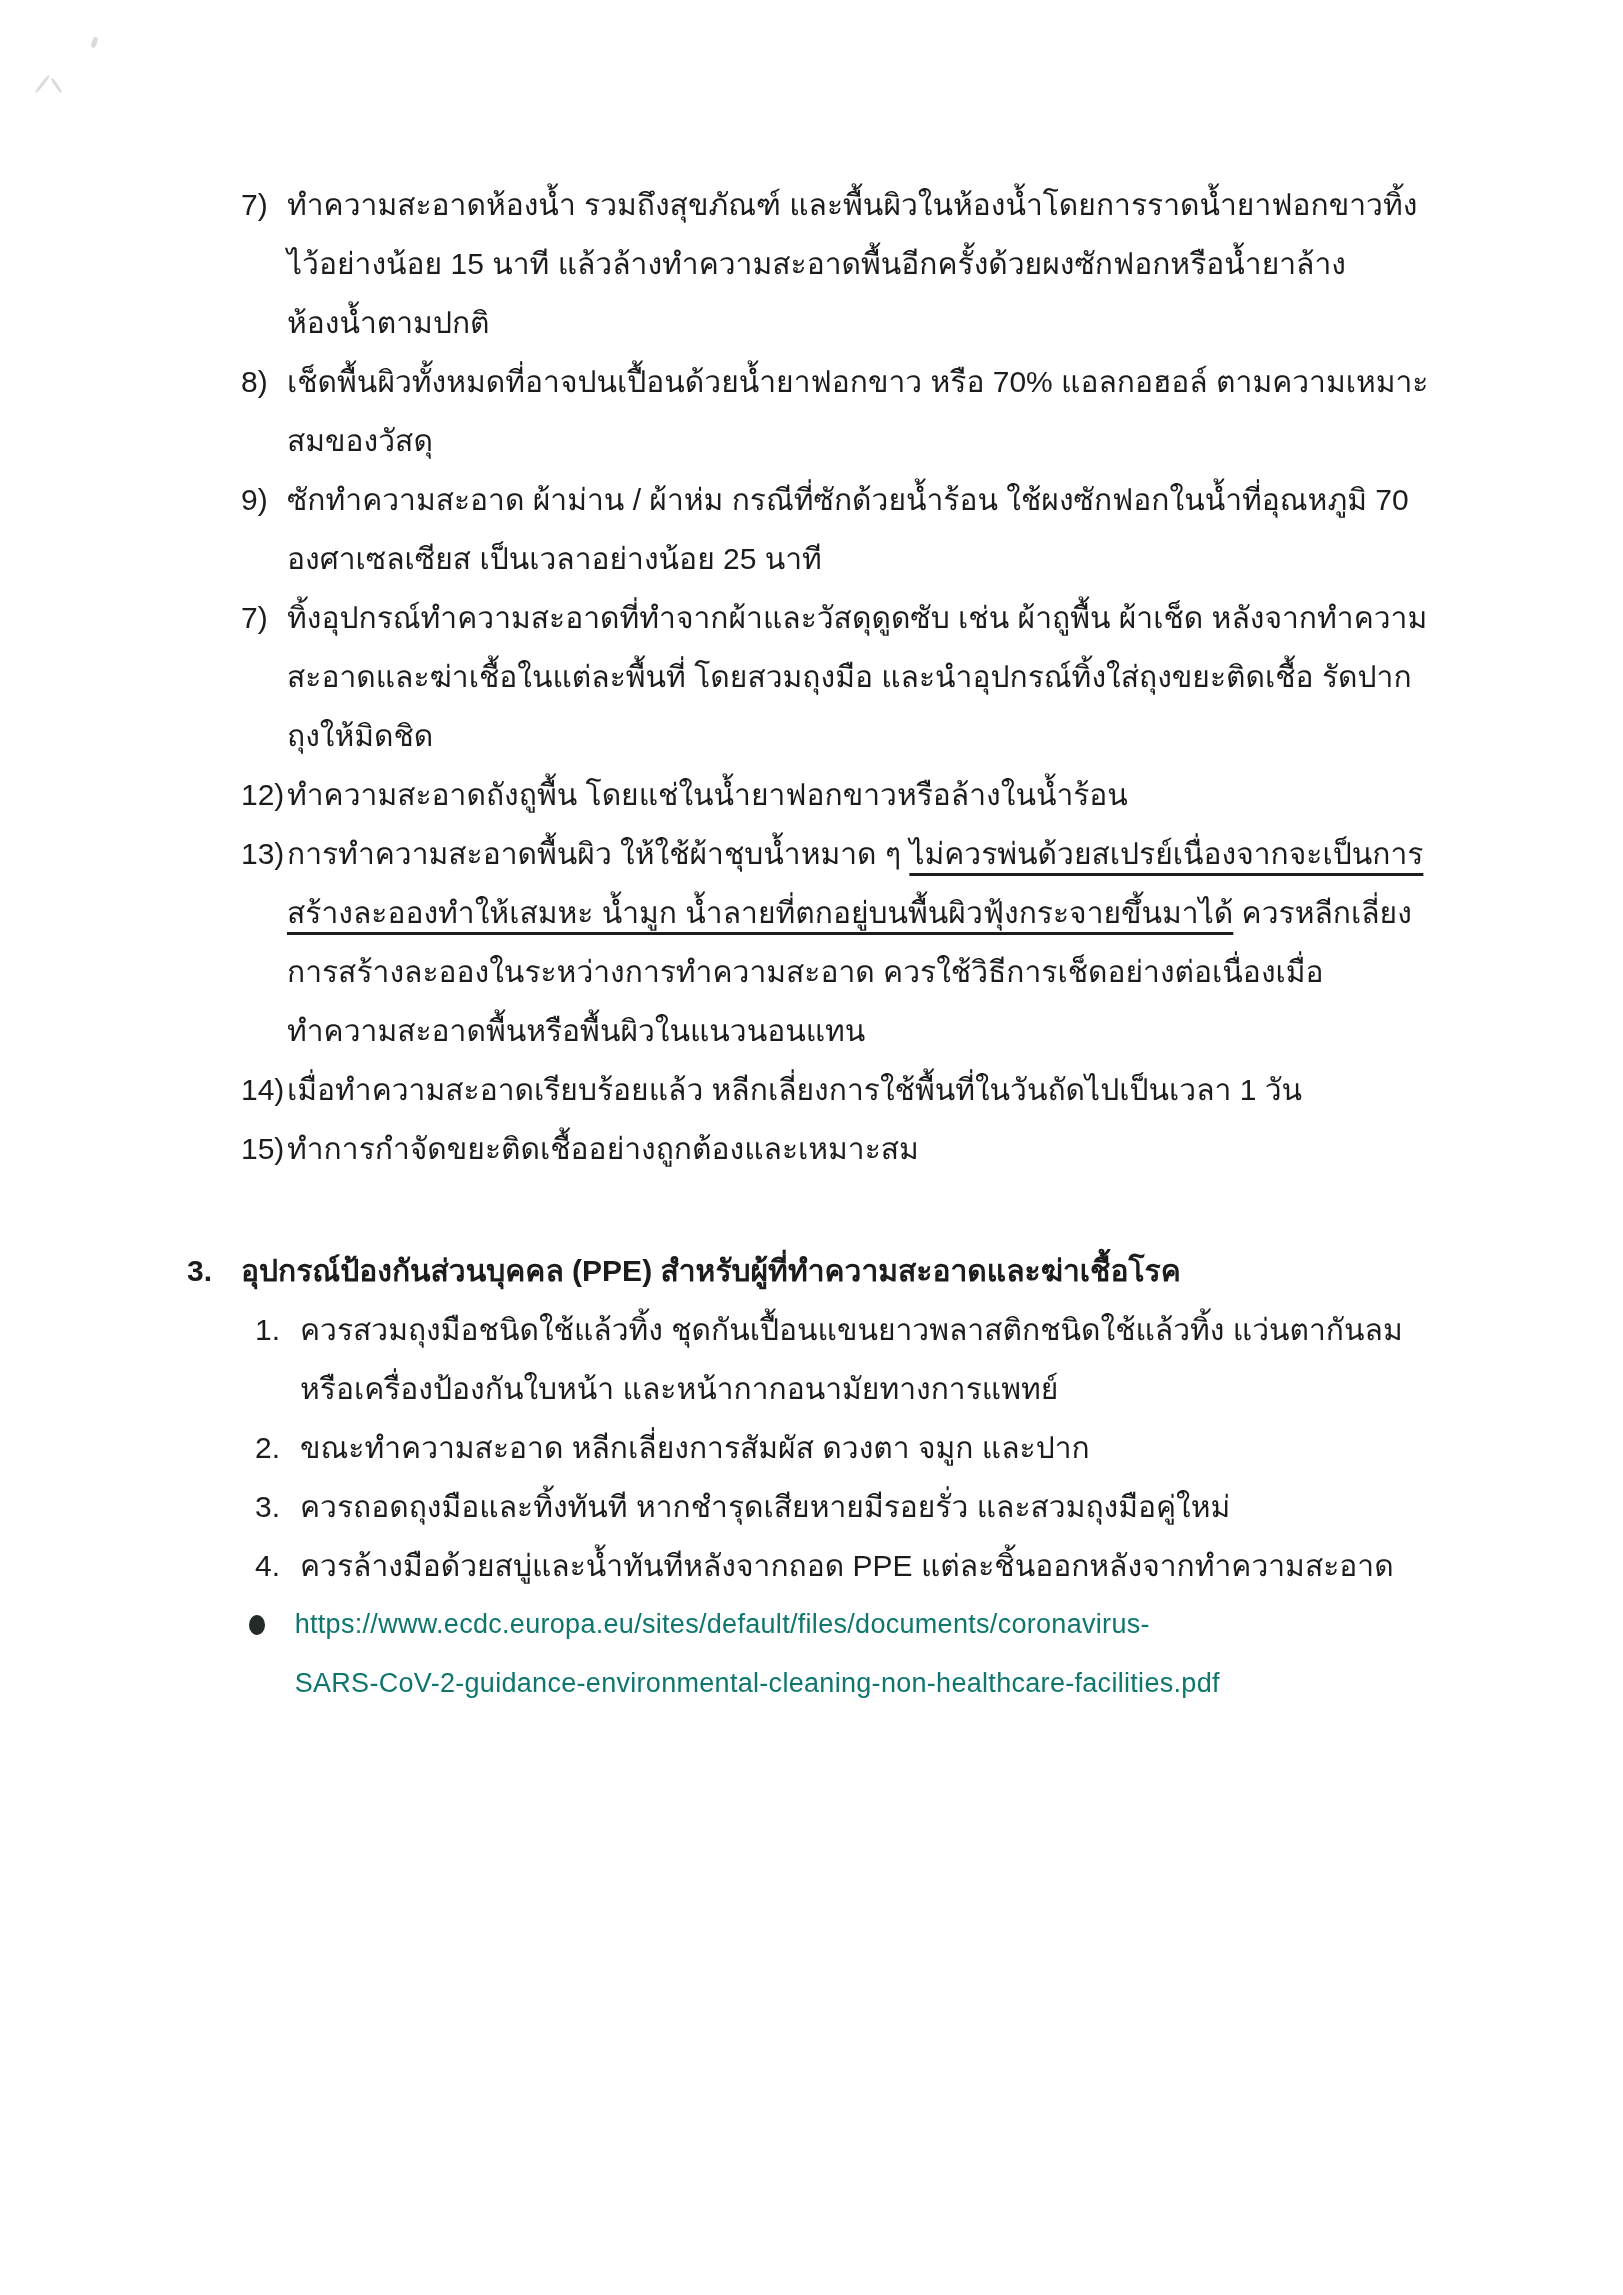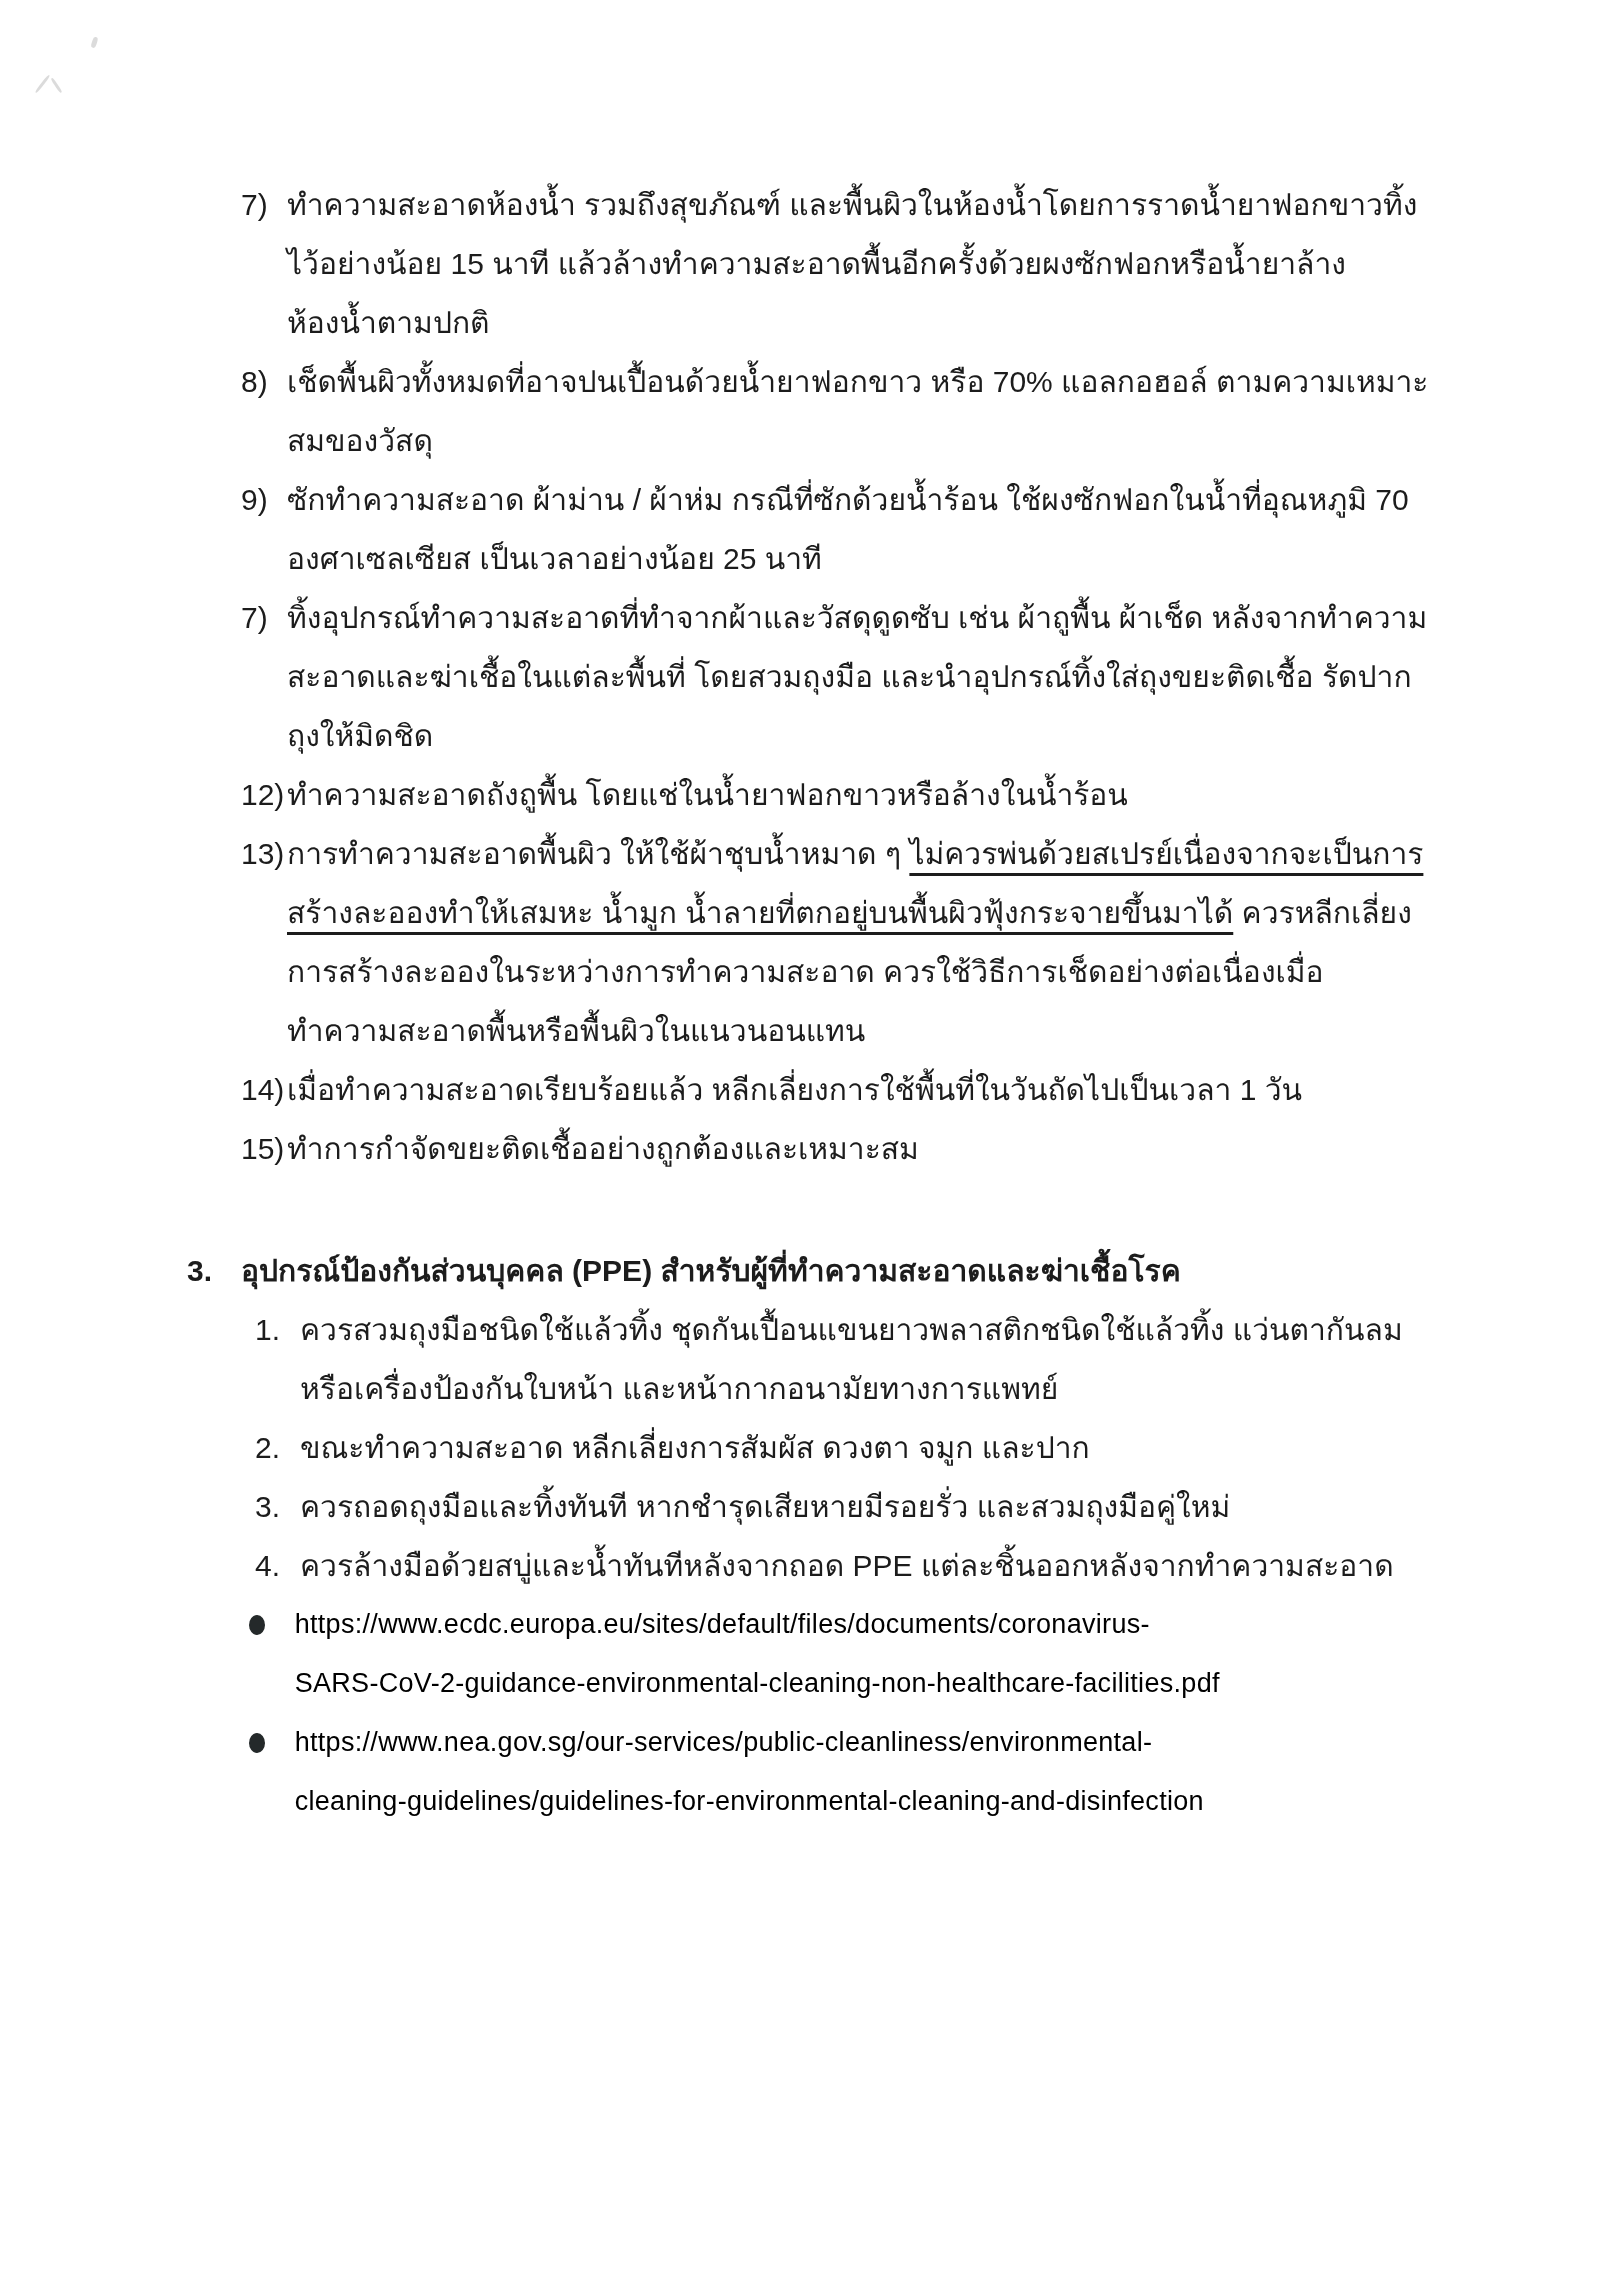--- a/index.html
+++ b/index.html
@@ -54,21 +54,21 @@
     flex: 0 0 15.7px;
     width: 15.7px; height: 20px;
     background: #24292a;
     border-radius: 50%;
     margin: 19.6px 30px 0 0;
   }
   .url {
     flex: 1 1 auto;
     font-size: 27px;
     letter-spacing: 0.3px;
-    color: #000000;
+    color: #0f766e;
     overflow-wrap: break-word;
     max-width: 929px;
   }
   
   .artifact { position: absolute; background: #bdbdbd; opacity: 0.55; }
   .a1 { left: 92px; top: 37px; width: 5.2px; height: 10.5px; transform: rotate(18deg); border-radius: 40%; }
   .a2 { left: 41px; top: 73px; width: 3.3px; height: 22px; transform: rotate(38deg); border-radius: 40%; }
   .a3 { left: 55px; top: 77px; width: 2.6px; height: 17px; transform: rotate(-34deg); border-radius: 40%; }
 </style>
 </head>
@@ -139,21 +139,17 @@
         <span class="txt">ควรล้างมือด้วยสบู่และน้ำทันทีหลังจากถอด PPE แต่ละชิ้นออกหลังจากทำความสะอาด</span>
       </li>
     </ol>
 
 
     <ul class="refs">
       <li>
         <span class="bullet"></span>
         <span class="url">https://www.ecdc.europa.eu/sites/default/files/documents/coronavirus-SARS-CoV-2-guidance-environmental-cleaning-non-healthcare-facilities.pdf</span>
       </li>
-      <li>
-        <span class="bullet"></span>
-        <span class="url">https://www.nea.gov.sg/our-services/public-cleanliness/environmental-cleaning-guidelines/guidelines-for-environmental-cleaning-and-disinfection</span>
-      </li>
     </ul>
 
   </div>
 </div>
 
 
 </body></html>

